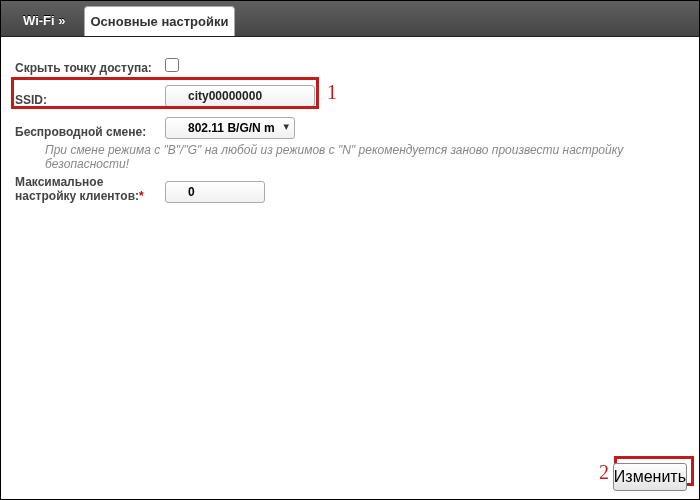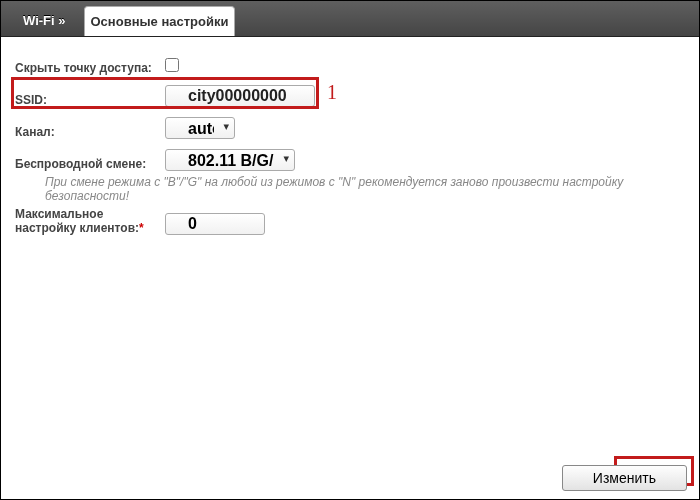--- a/index.html
+++ b/index.html
@@ -30,42 +30,42 @@
     font-size: 12px;
     color: #444;
   }
   .row { display: flex; align-items: flex-end; min-height: 28px; margin-bottom: 4px; }
   .lbl { width: 150px; font-size: 12px; color: #444; font-weight: bold; }
   .req { color: #c00; }
   .ctl { flex: 0 0 auto; }
   .ipt, .sel {
     height: 22px; border: 1px solid #aaa; border-radius: 3px;
     background: linear-gradient(#fff,#f1f1f1);
-    font-size: 16px; padding: 2px 4px 2px 22px;
+    font-size: 12px; padding: 2px 4px 2px 22px;
     position: relative;
   }
   .ipt-wrap, .sel-wrap { position: relative; display: inline-block; }
   .ipt-wrap .ic, .sel-wrap .ic {
     position: absolute; left: 4px; top: 3px; width: 14px; height: 14px;
     pointer-events: none;
   }
   .ic svg { width: 14px; height: 14px; }
   .sel { padding-right: 20px; appearance: none; -webkit-appearance:none; }
   .sel-wrap::after {
     content: "▾"; position: absolute; right: 6px; top: 3px; font-size: 11px; color: #333;
     pointer-events: none;
   }
   .hint { color: #888; font-style: italic; font-size: 12px; margin: 4px 0 4px 30px; }
   .hl { position: absolute; border: 3px solid #c21b1b; pointer-events:none; }
   .num { position: absolute; color: #c21b1b; font-size: 20px; font-weight: normal; font-family: "Times New Roman", serif; pointer-events:none;}
   .footer {
     position: absolute; bottom: 8px; right: 12px;
   }
   .btn {
-    font-size: 14px; padding: 4px 30px;
+    font-size: 16px; padding: 4px 0;
     border: 1px solid #888; border-radius: 3px;
     background: linear-gradient(#fefefe,#e3e3e3);
     cursor: pointer;
     margin-top: 33px;
   }
   input[type=checkbox]{ width:14px;height:14px; }
 </style>
 </head>
 <body>
 <div class="frame">
@@ -95,35 +95,20 @@
           <svg viewBox="0 0 16 16">
               <path d="M2 11l7-7 3 3-7 7H2v-3z" fill="#888"></path>
               <path d="M10 3l1-1 3 3-1 1-3-3z" fill="#888"></path>
             </svg>
         </span>
         <input class="ipt" style="width: 150px; font-weight: bold; color: rgb(34, 34, 34);" value="city00000000">
       </div>
     </div>
 
 
-    <div class="row">
-      <div class="lbl">Канал:</div>
-      <div class="ctl sel-wrap">
-        <span class="ic">
-          <svg viewBox="0 0 16 16">
-              <rect x="2" y="3" width="12" height="2" fill="#888"></rect>
-              <rect x="2" y="7" width="12" height="2" fill="#888"></rect>
-              <rect x="2" y="11" width="12" height="2" fill="#888"></rect>
-            </svg>
-        </span>
-        <select class="sel" style="width:70px;font-weight:bold">
-          <option>auto</option>
-        </select>
-      </div>
-    </div>
 
     <div class="row">
       <div class="lbl">Беспроводной смене:</div>
       <div class="ctl sel-wrap">
         <span class="ic">
           <svg viewBox="0 0 16 16">
               <rect x="2" y="3" width="12" height="2" fill="#888"></rect>
               <rect x="2" y="7" width="12" height="2" fill="#888"></rect>
               <rect x="2" y="11" width="12" height="2" fill="#888"></rect>
             </svg>

